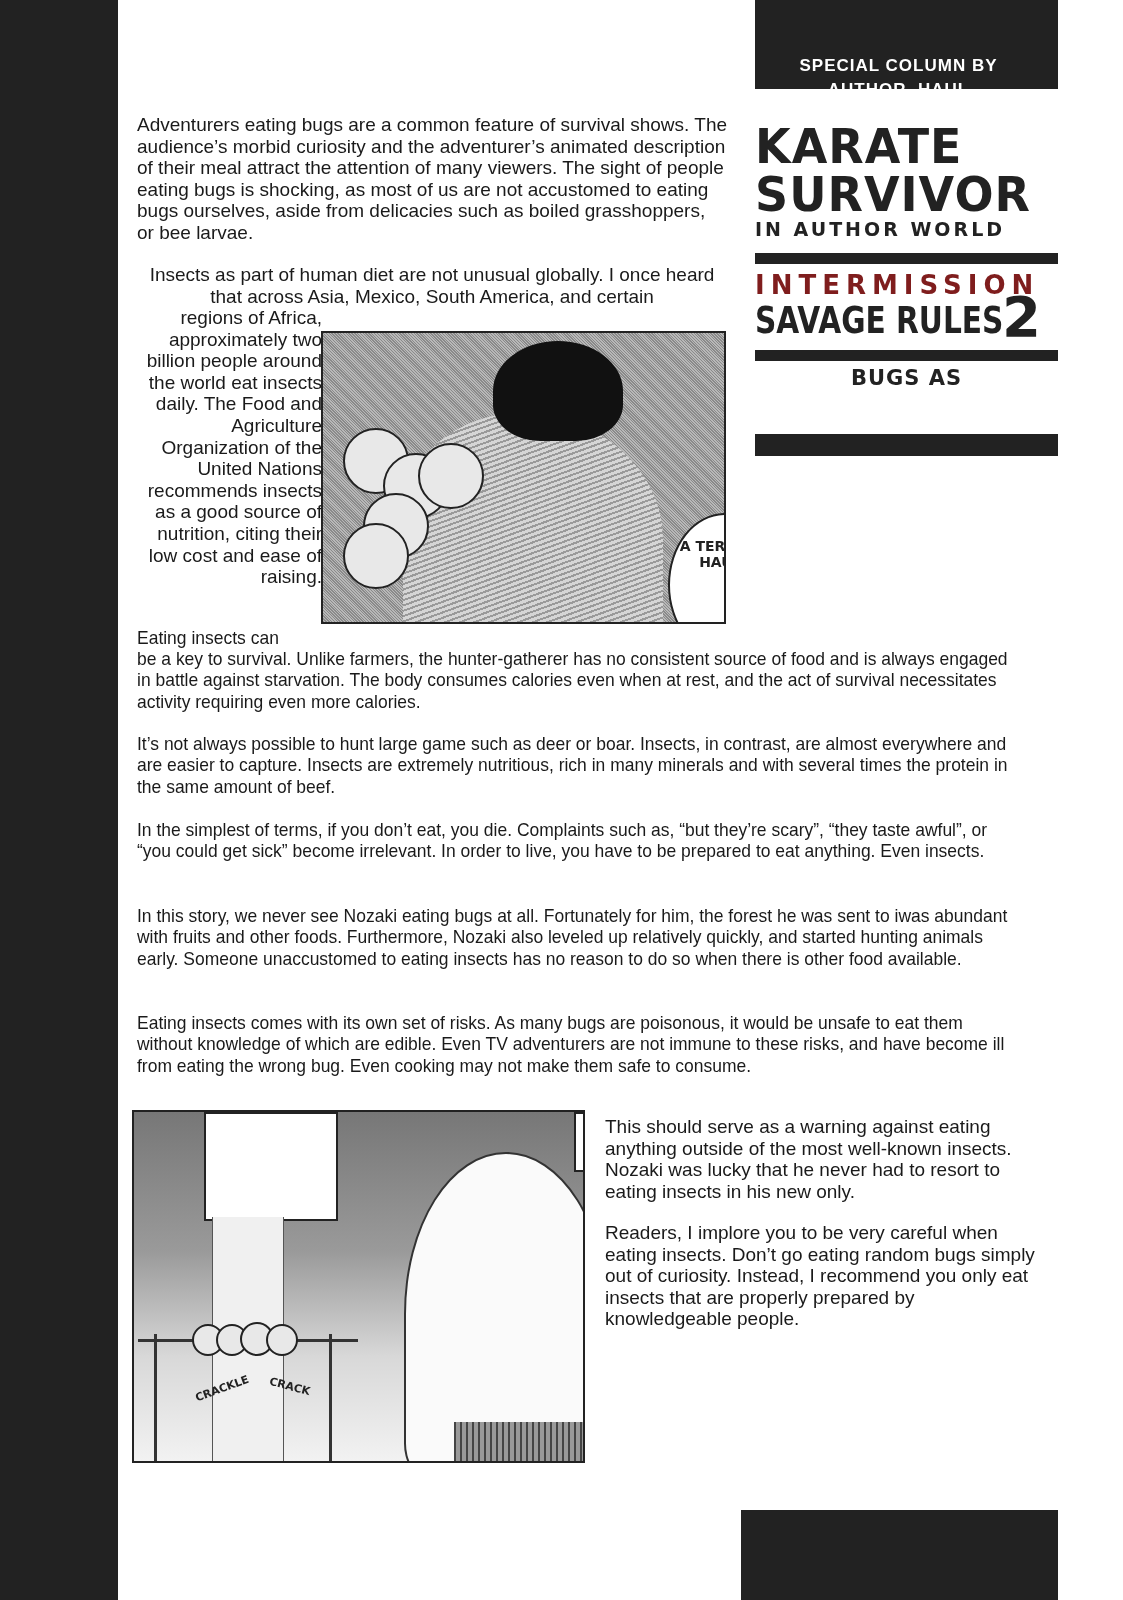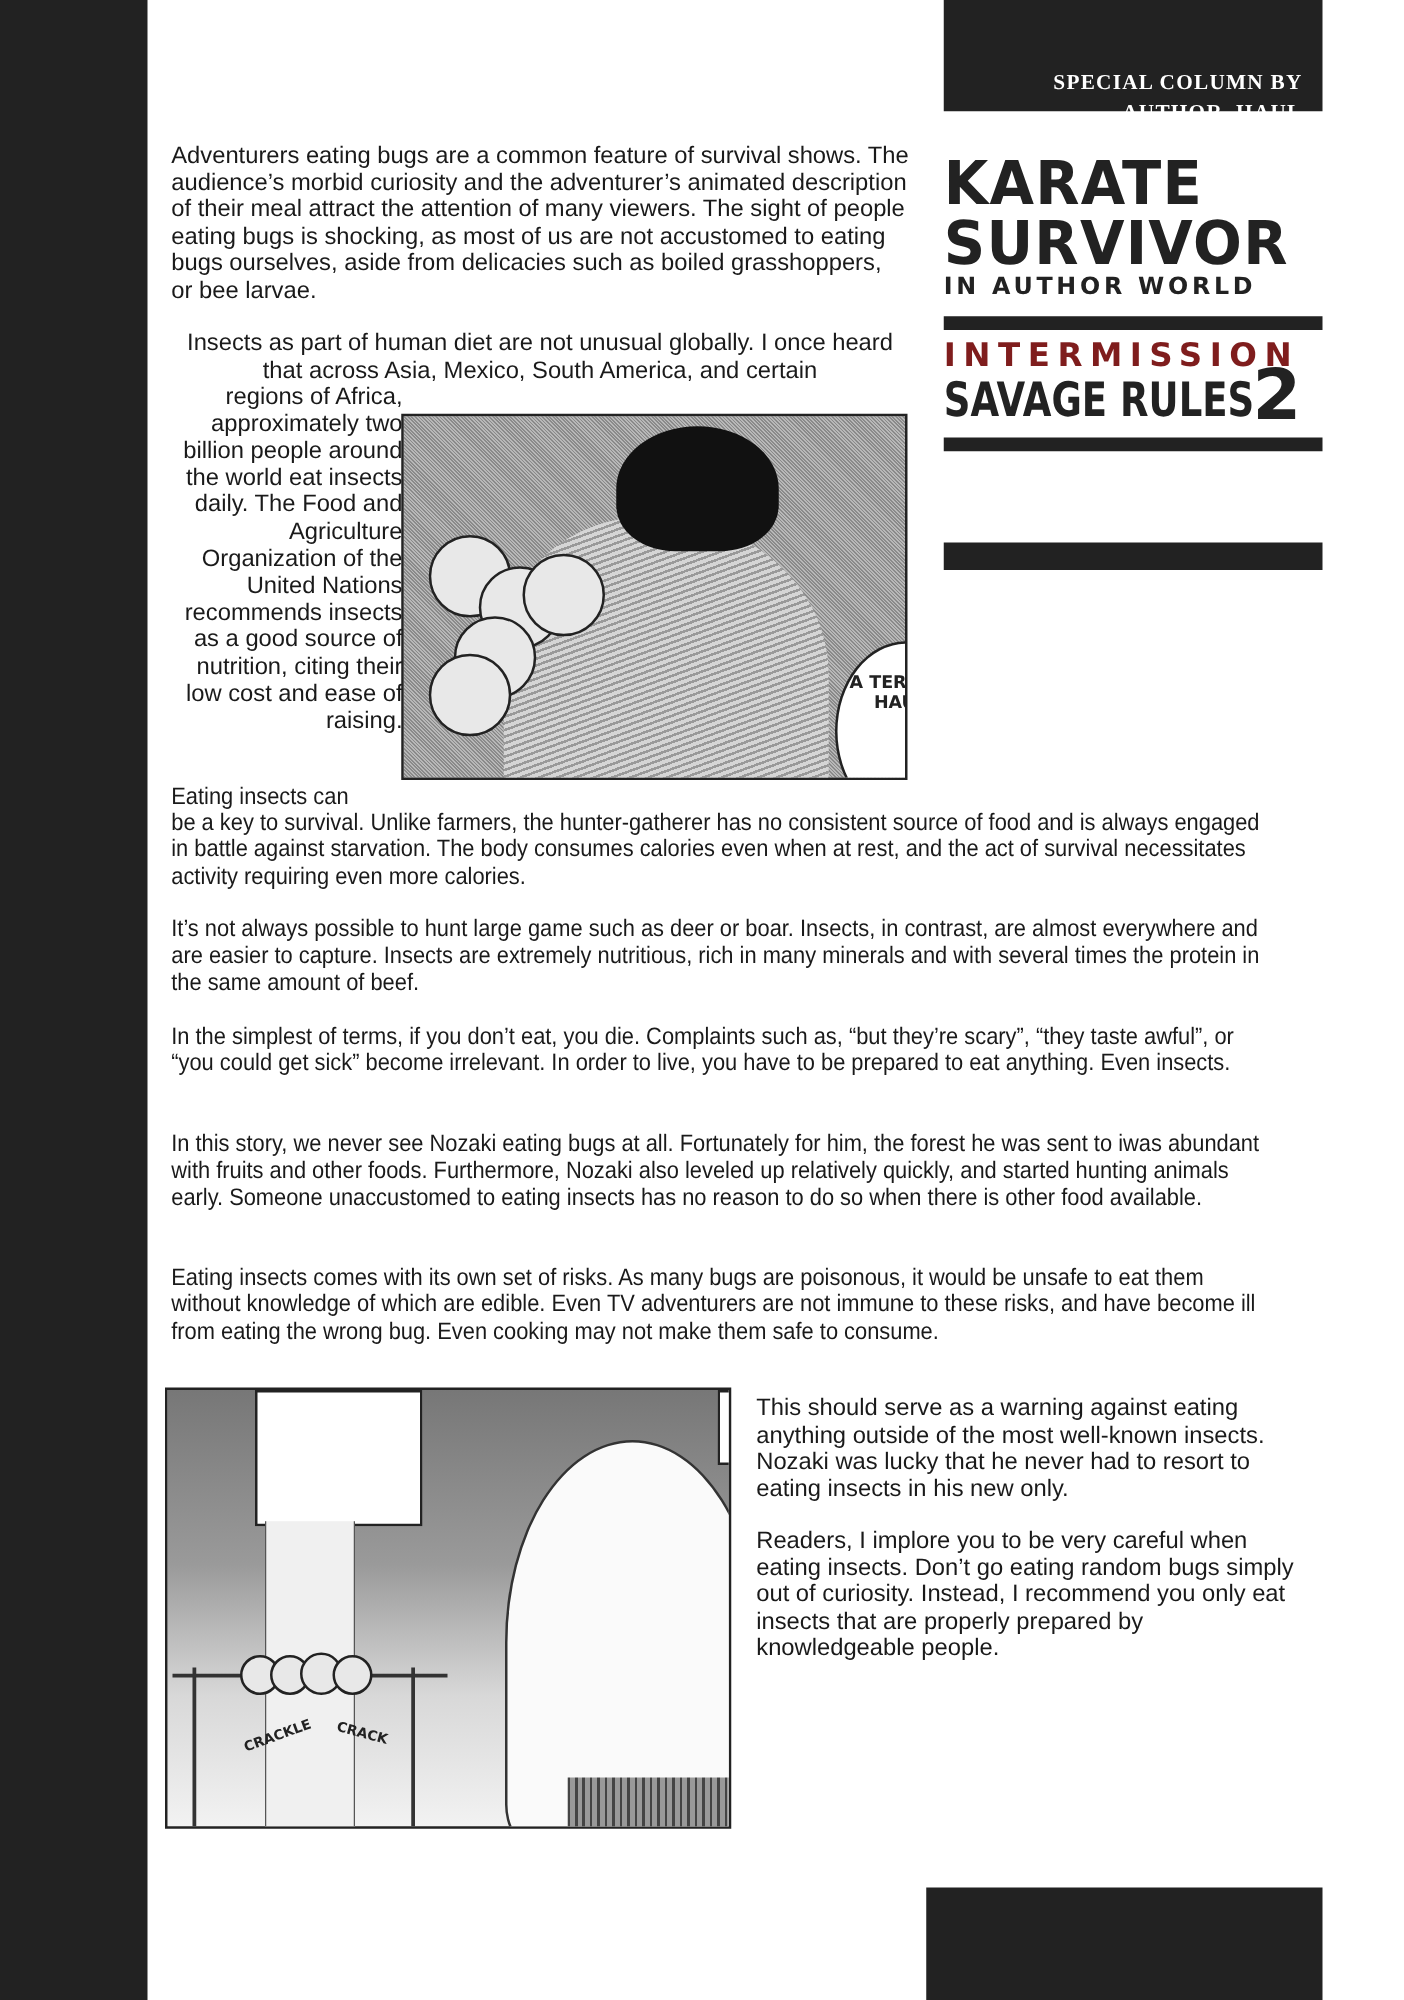--- a/index.html
+++ b/index.html
@@ -4,22 +4,22 @@
 <style>
   html, body { margin:0; padding:0; }
   body {
     width:1123px; height:1600px; position:relative; overflow:hidden;
     background:#ffffff; color:#1a1a1a;
     font-family:"Liberation Sans", sans-serif;
   }
   .left-bar { position:absolute; left:0; top:0; width:118px; height:1600px; background:#222222; }
   .header-block {
     position:absolute; left:755px; top:0; width:303px; height:89px; background:#222222;
-    color:#fff; text-align:right; box-sizing:border-box; padding:54px 16px 0 0;
-    font-family:Liberation Serif, serif; font-weight:bold; font-size:17px; line-height:24px; letter-spacing:1px;
+    color:#fff; text-align:center; box-sizing:border-box; padding:54px 16px 0 0;
+    font-family:Liberation Sans, sans-serif; font-weight:bold; font-size:17px; line-height:24px; letter-spacing:1px;
   }
   .logo { position:absolute; left:755px; top:122px; width:303px; }
   .logo .l1, .logo .l2 {
     font-family:"DejaVu Sans", sans-serif; font-weight:900; color:#222;
     font-size:46px; line-height:48px; letter-spacing:1px; transform:scaleY(1.05);
     white-space:nowrap; text-align:justify;
   }
   .logo .l1 { text-align:left; }
   .logo .l3 {
     font-family:"DejaVu Sans", sans-serif; font-weight:900; color:#222;
@@ -88,20 +88,21 @@
   <div class="l2">SURVIVOR</div>
   <div class="l3">IN AUTHOR WORLD</div>
 </div>
 
 <div class="bar" style="top:253px;height:11px;"></div>
 <div class="intermission">INTERMISSION</div>
 <div class="savage">SAVAGE RULES</div>
 <div class="savage-num">2</div>
 <div class="bar" style="top:350px;height:11px;"></div>
 <div class="subtitle">
+  <div>BUGS AS</div>
 </div>
 <div class="bar" style="top:434px;height:22px;"></div>
 
 <p class="p" style="left:137px;top:114px;width:590px;">Adventurers eating bugs are a common feature of survival shows. The audience’s morbid curiosity and the adventurer’s animated description of their meal attract the attention of many viewers. The sight of people eating bugs is shocking, as most of us are not accustomed to eating bugs ourselves, aside from delicacies such as boiled grasshoppers, or bee larvae.</p>
 <p class="p" style="left:137px;top:264px;width:590px;text-align:center;">Insects as part of human diet are not unusual globally. I once heard that across Asia, Mexico, South America, and certain</p>
 <p class="p" style="left:137px;top:307px;width:185px;text-align:right;">regions of Africa, approximately two billion people around the world eat insects daily. The Food and Agriculture Organization of the United Nations recommends insects as a good source of nutrition, citing their low cost and ease of raising.</p>
 
 <div class="panel panel1">
   <div class="back"></div>
   <div class="head"></div>

